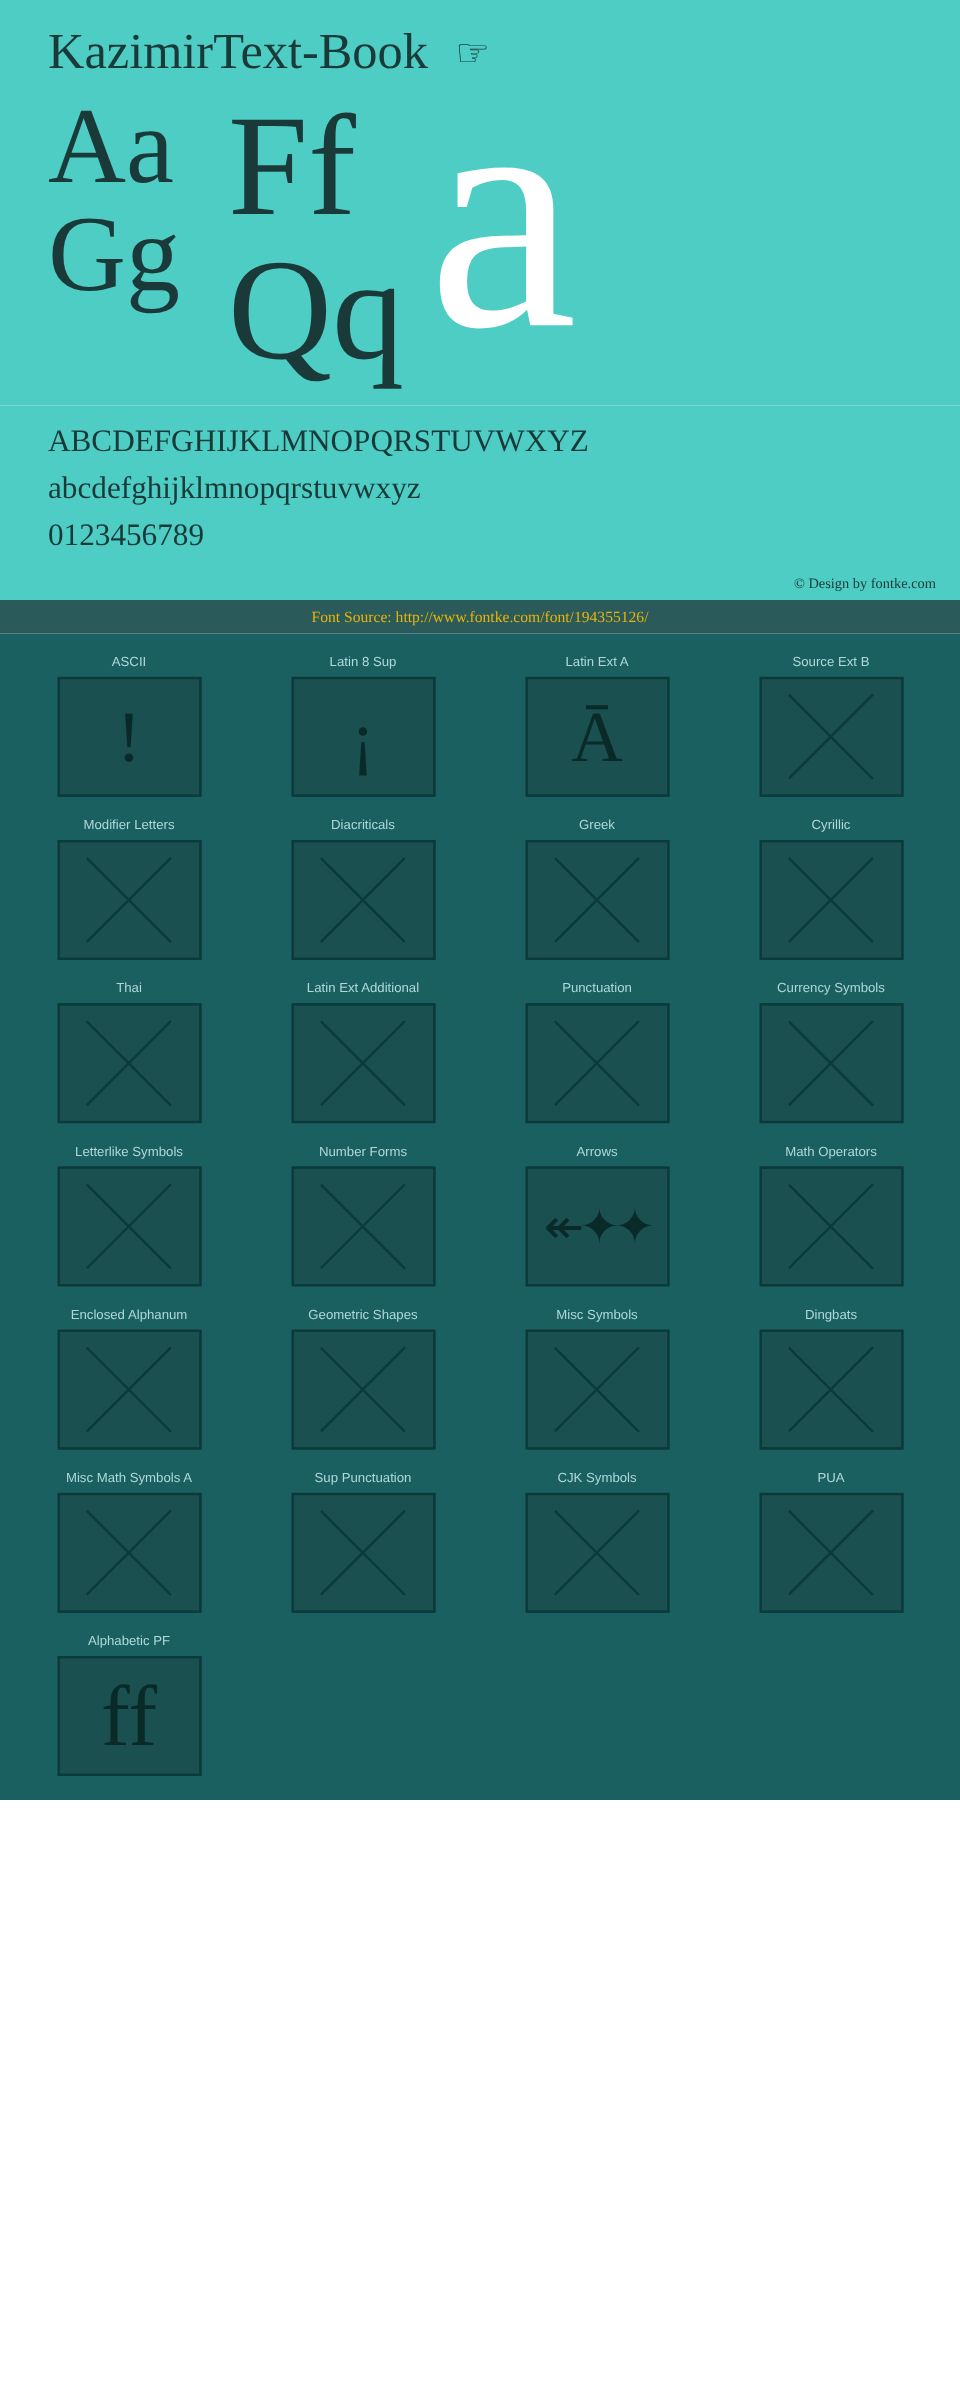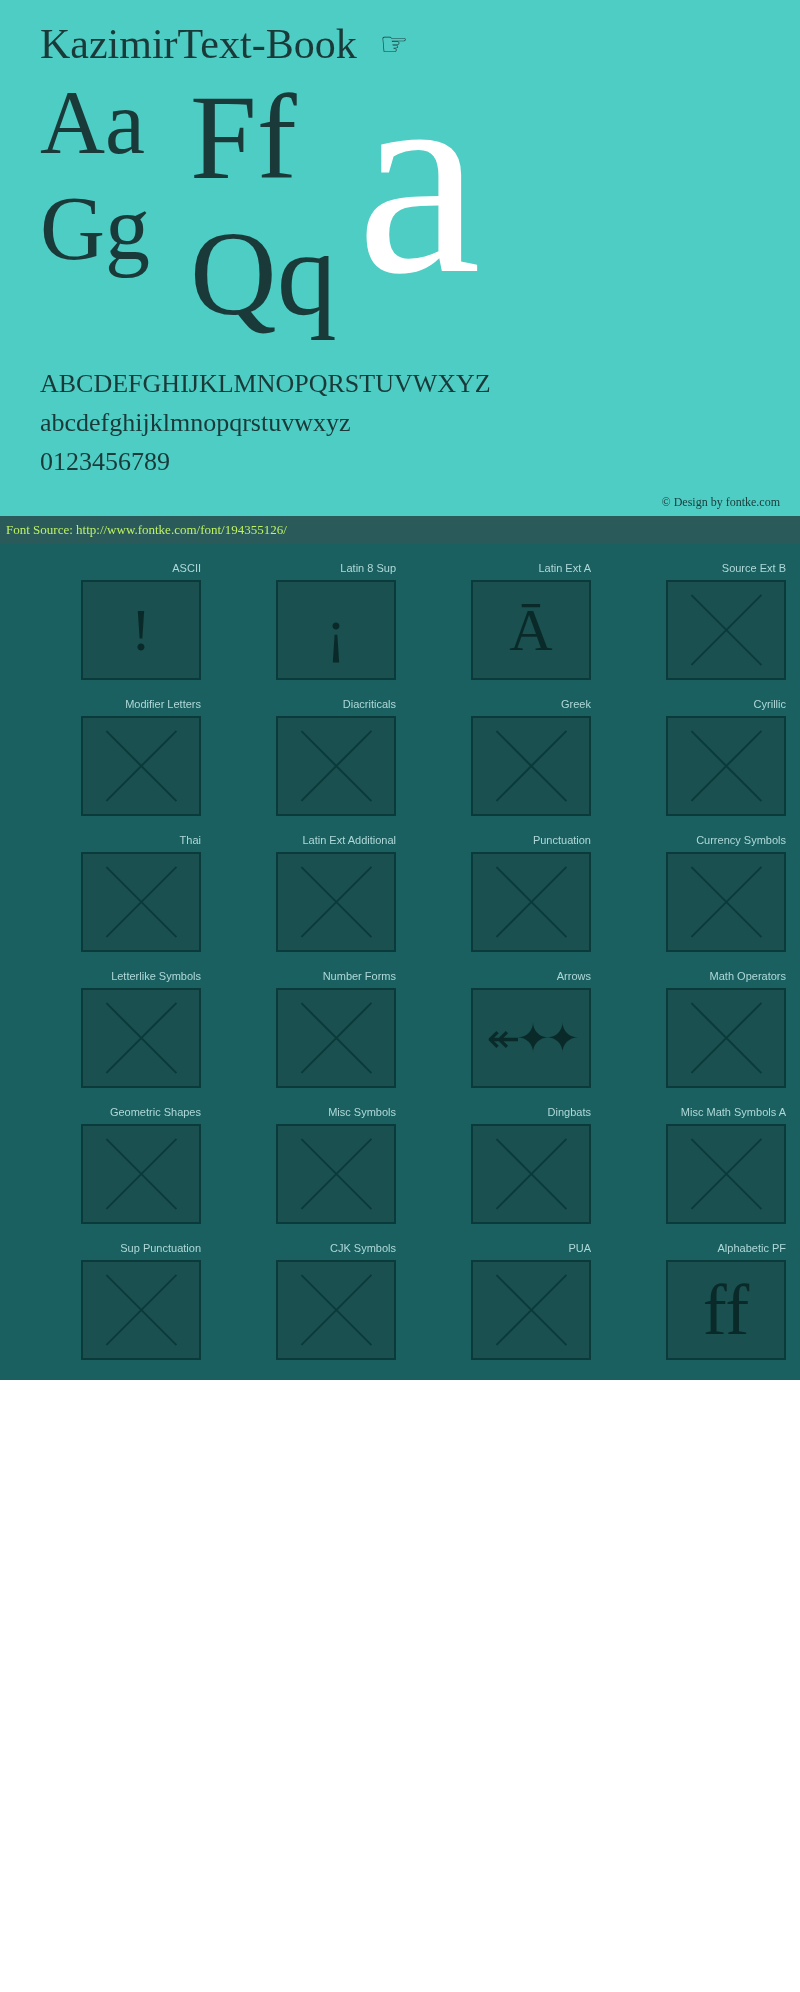--- a/index.html
+++ b/index.html
@@ -20,21 +20,21 @@
       align-items: center;
       gap: 23px;
       margin-bottom: 10px;
     }
     .font-title .hand-icon {
       font-size: 32px;
     }
     .specimen-letters {
       display: flex;
       flex-direction: column;
-      gap: 16px;
+      gap: 0px;
     }
     .big-letters-left {
       font-size: 90px;
       color: #1a3a3a;
       font-family: Georgia, serif;
       line-height: 1.0;
       font-weight: normal;
     }
     .big-letters-mid {
       font-size: 120px;
@@ -69,40 +69,40 @@
     }
     .copyright-bar {
       background-color: #4ecdc4;
       text-align: right;
       padding: 4px 20px 6px 18px;
       font-size: 12px;
       color: #1a3a3a;
     }
     .source-bar {
       background-color: #2a5a5a;
-      text-align: left;
+      text-align: center;
       padding: 6px;
       font-size: 13px;
-      color: #bef264;
+      color: #eab308;
     }
 
     
     .char-grid-section {
       background-color: #1a6060;
       padding: 10px 10px;
     }
     .char-grid {
       display: grid;
       grid-template-columns: repeat(4, 1fr);
       gap: 0px;
     }
     .char-cell {
       display: flex;
       flex-direction: column;
-      align-items: flex-end;
+      align-items: center;
       padding: 8px 4px 10px 4px;
     }
     .char-label {
       font-size: 11px;
       color: #b0d8d8;
       margin-bottom: 6px;
       text-align: center;
       font-family: Arial, sans-serif;
     }
     .char-box {
@@ -252,20 +252,24 @@
         <div class="char-label">Arrows</div>
         <div class="char-box">
           <span class="arrow-display" style="font-size: 40px; color: rgb(10, 42, 42); letter-spacing: -4px;">↞✦✦</span>
         </div>
       </div>
       <div class="char-cell">
         <div class="char-label">Math Operators</div>
         <div class="char-box unavailable"></div>
       </div>
       <div class="char-cell">
+        <div class="char-label">Enclosed Alphanum</div>
+        <div class="char-box unavailable"></div>
+      </div>
+      <div class="char-cell">
         <div class="char-label">Geometric Shapes</div>
         <div class="char-box unavailable"></div>
       </div>
       <div class="char-cell">
         <div class="char-label">Misc Symbols</div>
         <div class="char-box unavailable"></div>
       </div>
       <div class="char-cell">
         <div class="char-label">Dingbats</div>
         <div class="char-box unavailable"></div>

